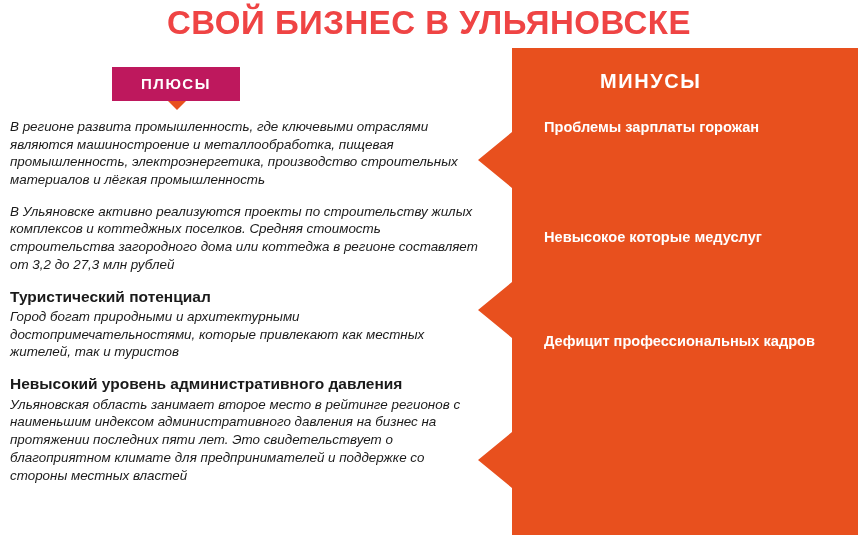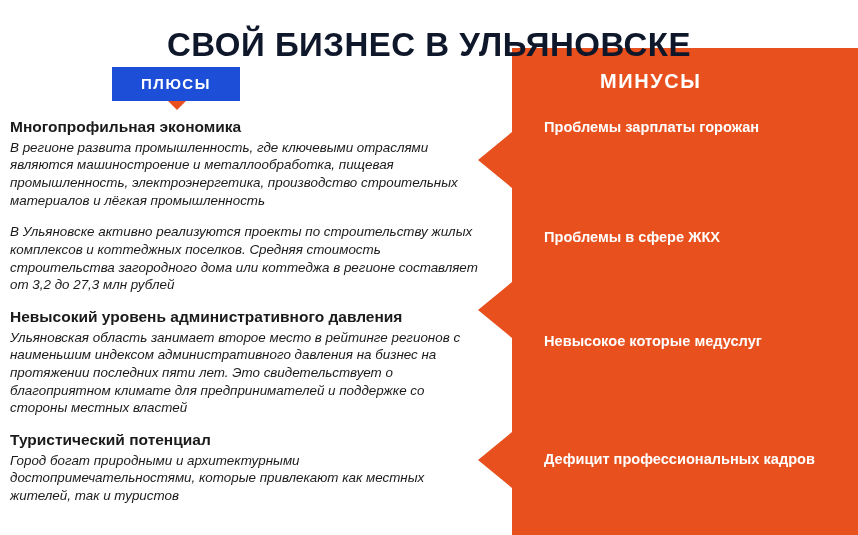--- a/index.html
+++ b/index.html
@@ -23,25 +23,24 @@
   
   .title {
     position: absolute;
     left: 0;
     top: 4px;
     width: 858px;
     text-align: center;
     font-size: 33px;
     font-weight: bold;
     letter-spacing: 0.5px;
-    color: #0f172a;
+    color: #ef4444;
     text-transform: uppercase;
     font-family: "Liberation Sans", sans-serif;
     z-index: 5;
-    margin-top: 22px;
   }
   
   .minus-panel {
     position: absolute;
     right: 0;
     top: 48px;
     width: 380px;
     height: 487px;
     background: #e8501e;
     z-index: 1;
@@ -61,21 +60,21 @@
       34px 84px
     );
   }
   
   .plus-badge {
     position: absolute;
     left: 112px;
     top: 67px;
     width: 128px;
     height: 34px;
-    background: #1d4ed8;
+    background: #be185d;
     z-index: 4;
   }
   .plus-badge .badge-label {
     display: block;
     width: 100%;
     text-align: center;
     line-height: 34px;
     color: #ffffff;
     font-size: 15px;
     font-weight: bold;
@@ -161,36 +160,34 @@
 
   <div class="plus-badge">
     <span class="badge-label">ПЛЮСЫ</span>
     <span class="notch"></span>
   </div>
 
   <div class="minus-title">МИНУСЫ</div>
 
   <div class="plus-list">
     <div class="plus-item">
-      <div class="item-head">Многопрофильная экономика</div>
       <div class="item-body">В регионе развита промышленность, где ключевыми отраслями являются машиностроение и металлообработка, пищевая промышленность, электроэнергетика, производство строительных материалов и лёгкая промышленность</div>
     </div>
     <div class="plus-item">
       <div class="item-body">В Ульяновске активно реализуются проекты по строительству жилых комплексов и коттеджных поселков. Средняя стоимость строительства загородного дома или коттеджа в регионе составляет от 3,2 до 27,3 млн рублей</div>
     </div>
     <div class="plus-item">
+      <div class="item-head">Туристический потенциал</div>
+      <div class="item-body">Город богат природными и архитектурными достопримечательностями, которые привлекают как местных жителей, так и туристов</div>
+    </div>
+    <div class="plus-item">
       <div class="item-head">Невысокий уровень административного давления</div>
       <div class="item-body">Ульяновская область занимает второе место в рейтинге регионов с наименьшим индексом административного давления на бизнес на протяжении последних пяти лет. Это свидетельствует о благоприятном климате для предпринимателей и поддержке со стороны местных властей</div>
-    </div>
-    <div class="plus-item">
-      <div class="item-head">Туристический потенциал</div>
-      <div class="item-body">Город богат природными и архитектурными достопримечательностями, которые привлекают как местных жителей, так и туристов</div>
     </div>
   </div>
 
   <div class="minus-list">
     <div class="minus-item">Проблемы зарплаты горожан</div>
-    <div class="minus-item">Проблемы в сфере ЖКХ</div>
     <div class="minus-item">Невысокое которые медуслуг</div>
     <div class="minus-item">Дефицит профессиональных кадров</div>
   </div>
 
 </div>
 
 </body></html>

